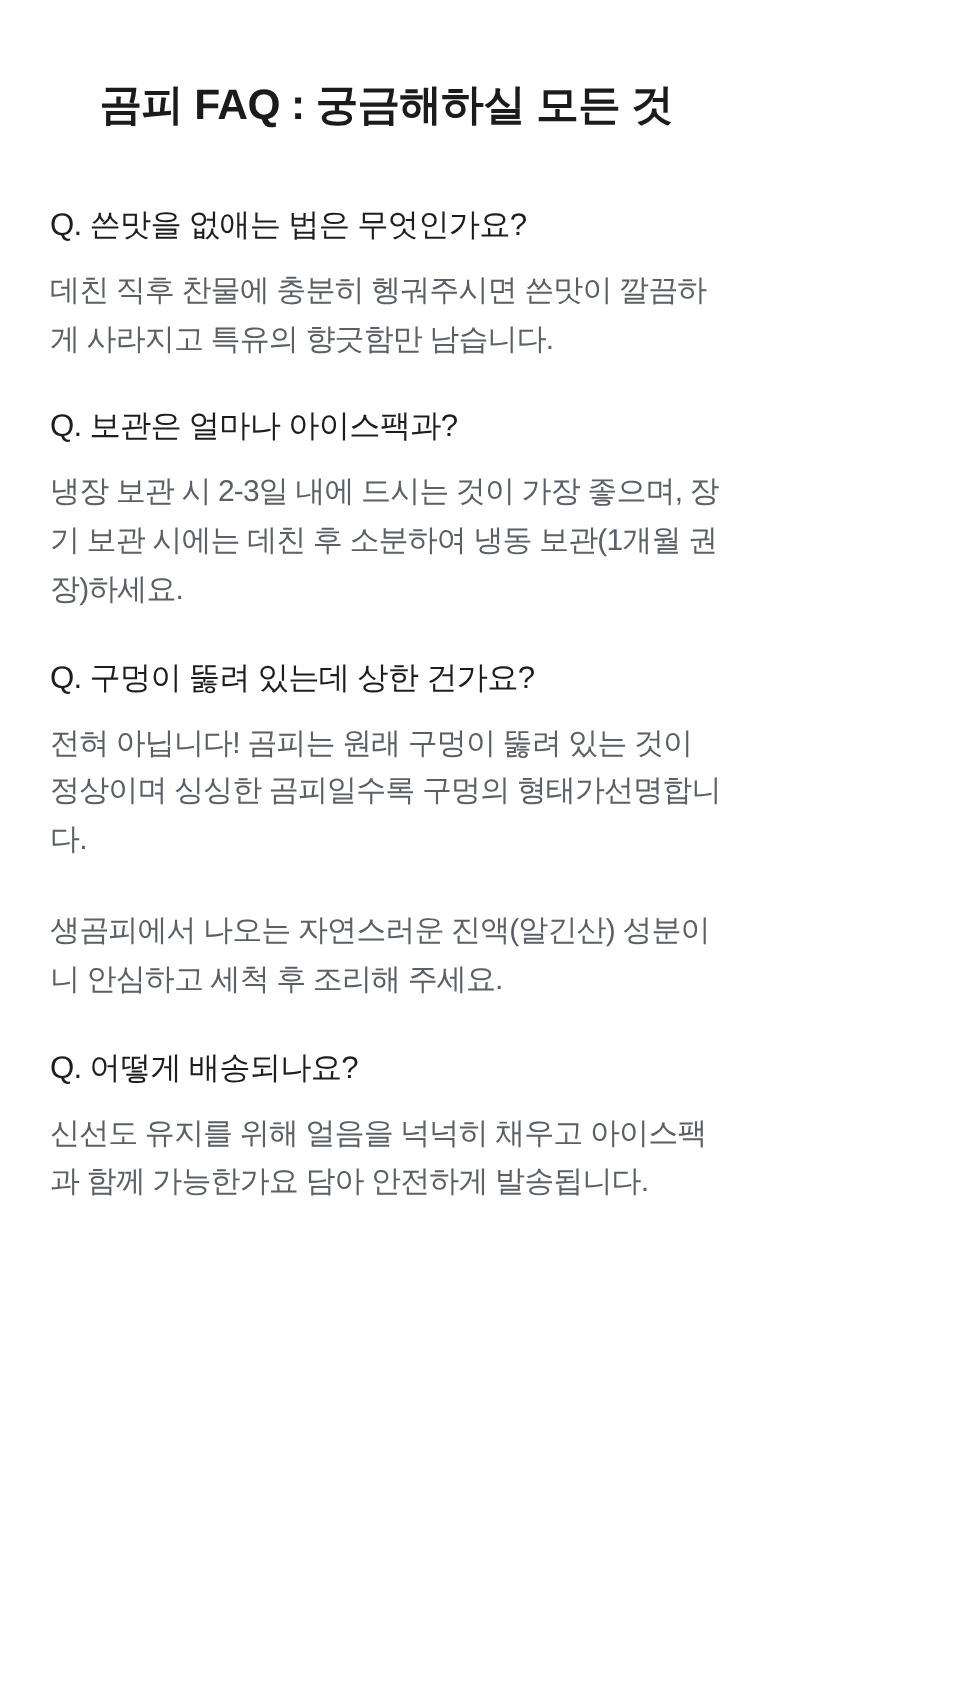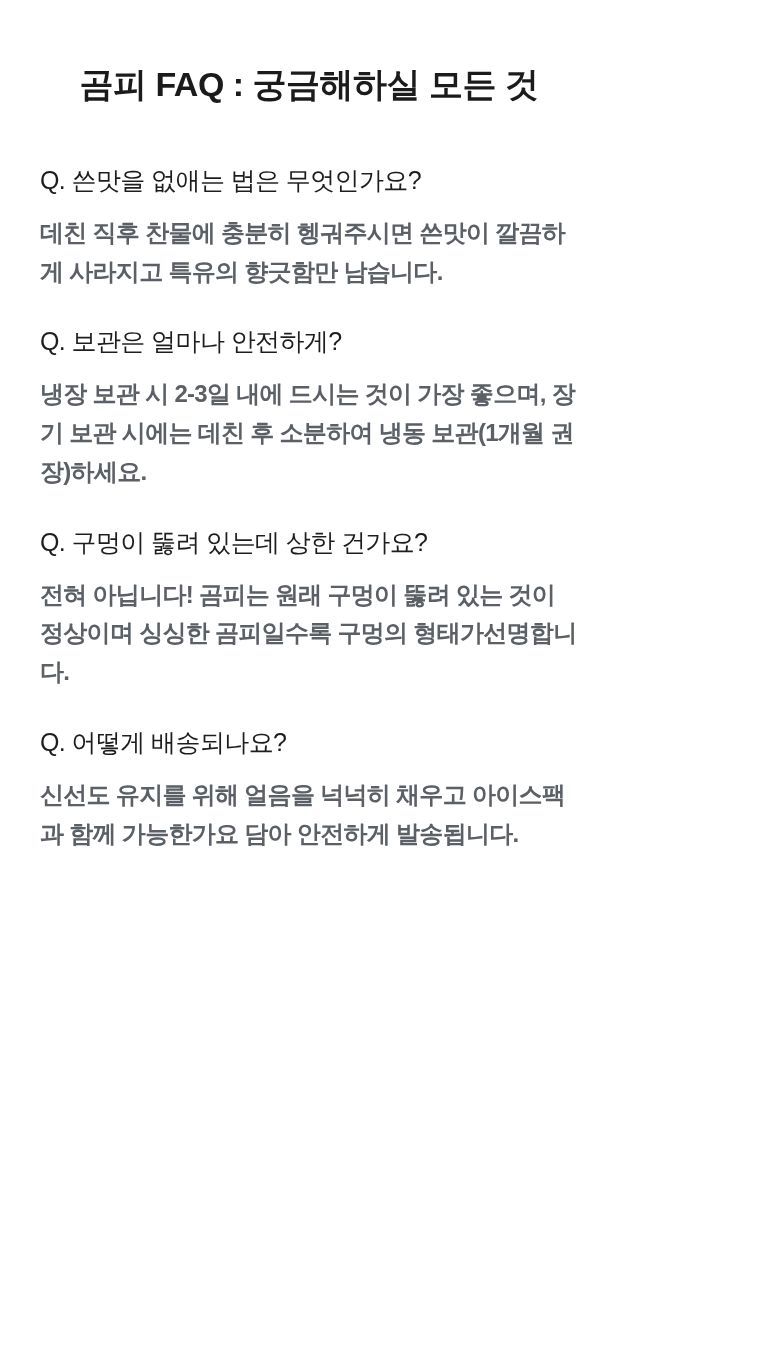--- a/index.html
+++ b/index.html
@@ -42,51 +42,52 @@
   .faq-question {
     font-size: 25px;
     font-weight: 400;
     color: #1d1d1d;
     letter-spacing: -0.6px;
     line-height: 1.35;
     margin: 0 0 16px 0;
   }
   .faq-answer {
     font-size: 24px;
-    font-weight: 700;
+    font-weight: 400;
     color: #5b6066;
     letter-spacing: -0.7px;
     line-height: 1.62;
     margin: 0;
   }
 </style>
 </head>
 <body>
 
 <div class="page">
   <h1 class="faq-title">곰피 FAQ : 궁금해하실 모든 것</h1>
 
   <div class="faq-list">
 
     <div class="faq-item">
       <div class="faq-question">Q. 쓴맛을 없애는 법은 무엇인가요?</div>
       <div class="faq-answer">데친 직후 찬물에 충분히 헹궈주시면 쓴맛이 깔끔하게 사라지고 특유의 향긋함만 남습니다.</div>
     </div>
 
     <div class="faq-item">
-      <div class="faq-question">Q. 보관은 얼마나 안전하게?</div>
+      <div class="faq-question">Q. 보관은 얼마나 아이스팩과?</div>
       <div class="faq-answer">냉장 보관 시 2-3일 내에 드시는 것이 가장 좋으며, 장기 보관 시에는 데친 후 소분하여 냉동 보관(1개월 권장)하세요.</div>
     </div>
 
     <div class="faq-item">
       <div class="faq-question">Q. 구멍이 뚫려 있는데 상한 건가요?</div>
       <div class="faq-answer">전혀 아닙니다! 곰피는 원래 구멍이 뚫려 있는 것이 정상이며 싱싱한 곰피일수록 구멍의 형태가선명합니다.</div>
     </div>
 
     <div class="faq-item">
+      <div class="faq-answer">생곰피에서 나오는 자연스러운 진액(알긴산) 성분이니 안심하고 세척 후 조리해 주세요.</div>
     </div>
 
     <div class="faq-item">
       <div class="faq-question">Q. 어떻게 배송되나요?</div>
       <div class="faq-answer">신선도 유지를 위해 얼음을 넉넉히 채우고 아이스팩과 함께 가능한가요 담아 안전하게 발송됩니다.</div>
     </div>
 
   </div>
 </div>
 

